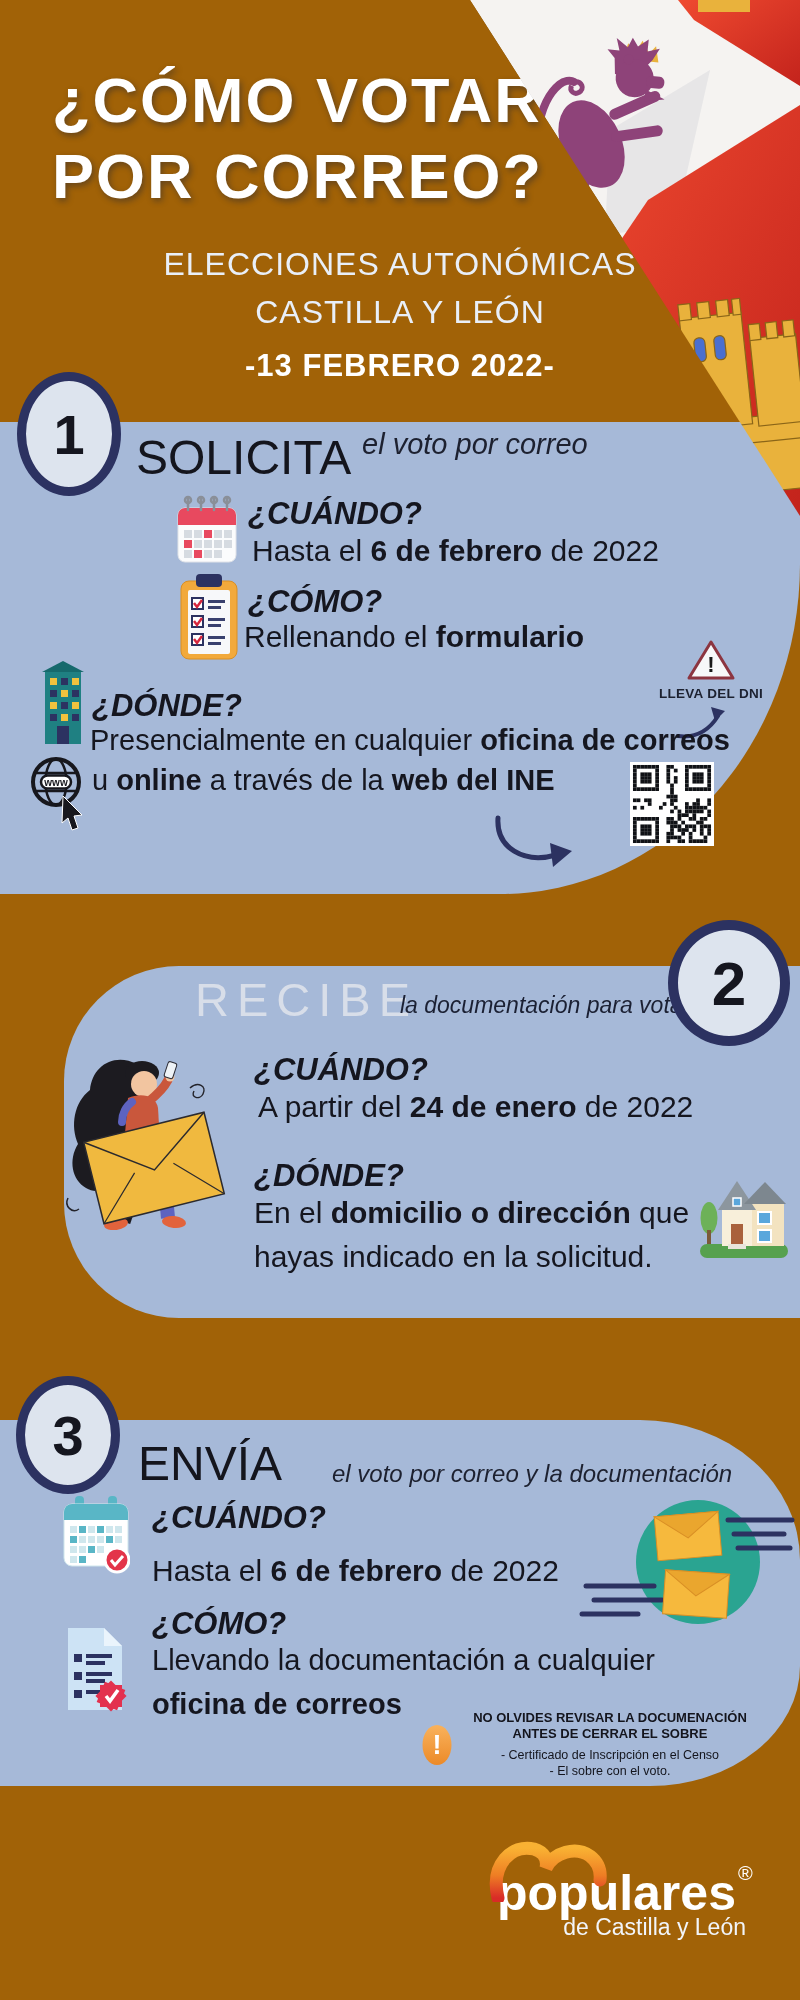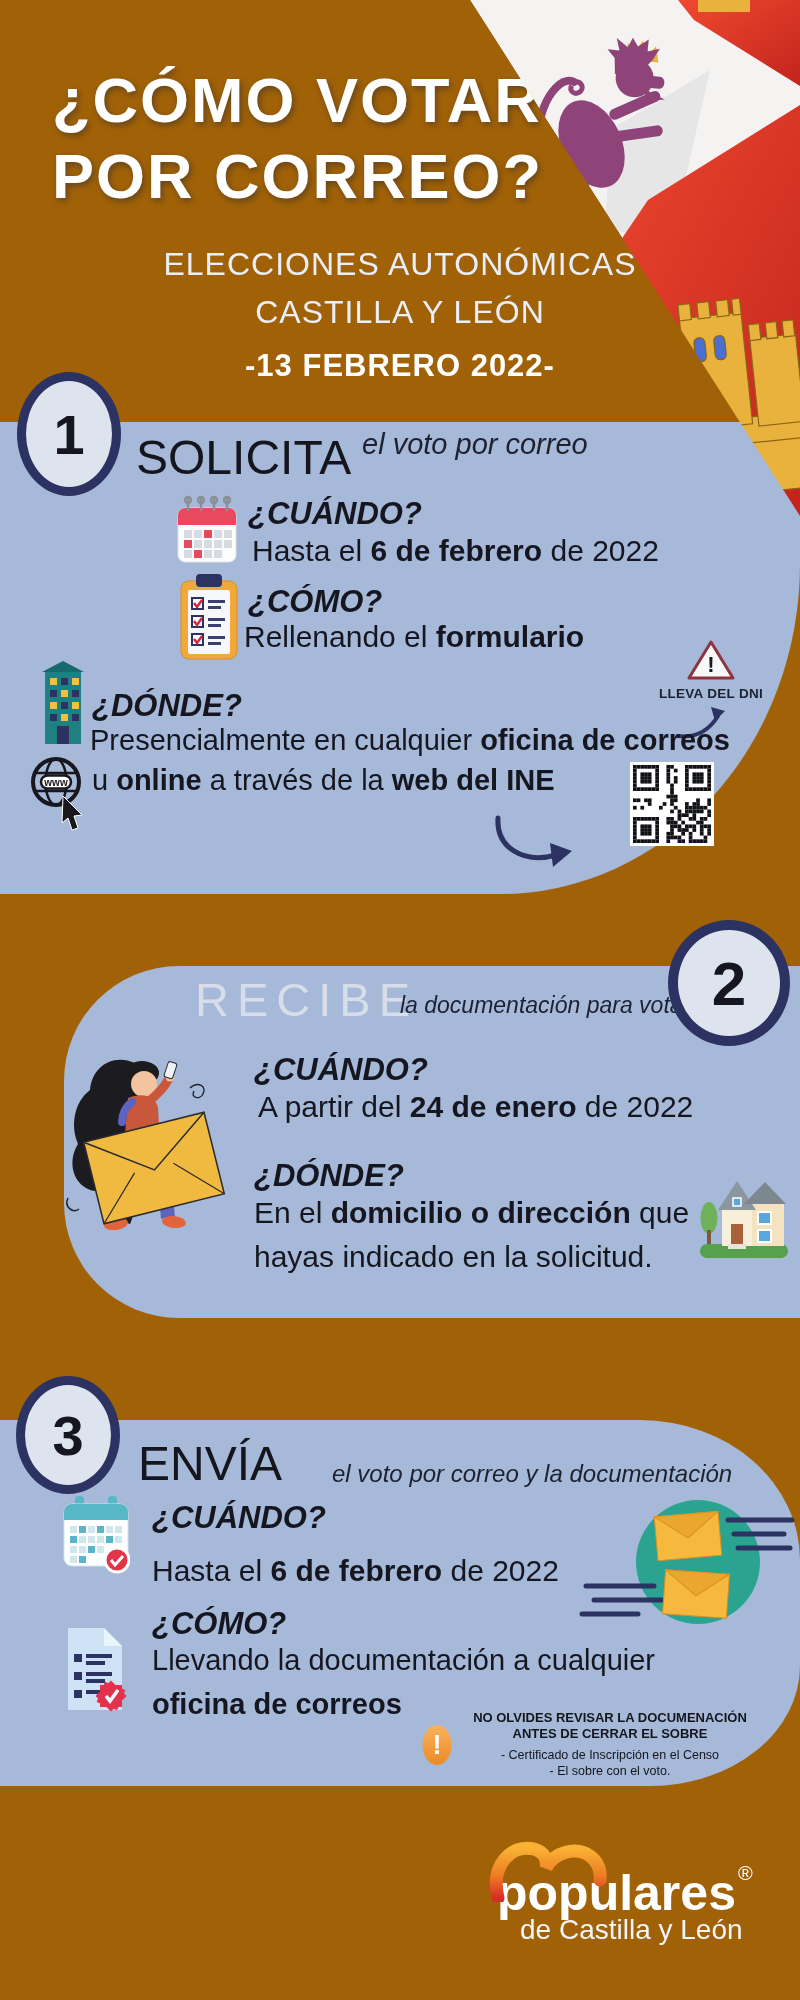--- a/index.html
+++ b/index.html
@@ -19,21 +19,21 @@
   .ans{font-size:30px;color:#15161f;white-space:nowrap;}
   .ans b{font-weight:bold;}
   .steptitle{font-weight:normal;font-size:48px;color:#14151d;white-space:nowrap;}
   .stepsub{font-style:italic;font-size:29px;color:#1d2130;white-space:nowrap;}
   .dni{width:150px;text-align:center;font-size:13.5px;font-weight:bold;color:#1c2130;letter-spacing:.3px;}
   .note{width:300px;text-align:center;color:#14151d;}
   .note .nb{font-size:13px;font-weight:bold;line-height:16px;}
   .note .ni{font-size:12.5px;line-height:16px;}
   .brand{font-weight:bold;font-size:50px;color:#ffffff;letter-spacing:0px;white-space:nowrap;}
   .brandreg{font-size:20px;color:#ffffff;}
-  .brandregion{width:226px;text-align:left;font-size:28px;color:#f2f5fa;white-space:nowrap;}
+  .brandregion{width:226px;text-align:right;font-size:23px;color:#f2f5fa;white-space:nowrap;}
   svg{display:block;}
 </style>
 </head>
 <body>
 
 <div id="poster">
 
   <div class="abs title" style="left:52px;top:64px;">¿CÓMO VOTAR</div>
   <div class="abs title" style="left:52px;top:140px;">POR CORREO?</div>
 

